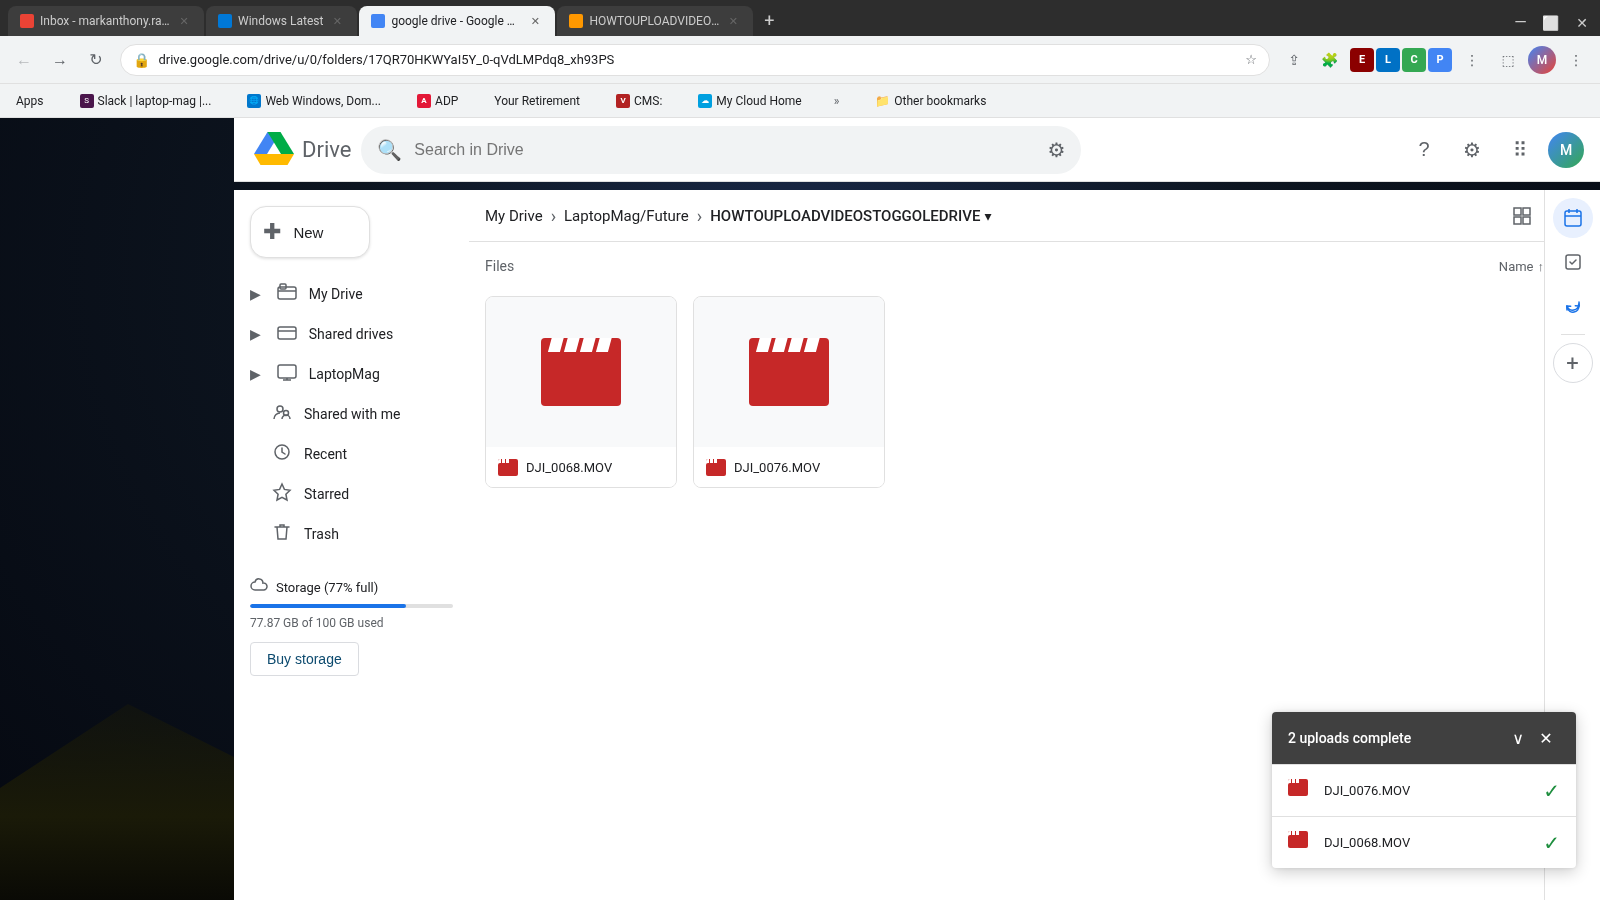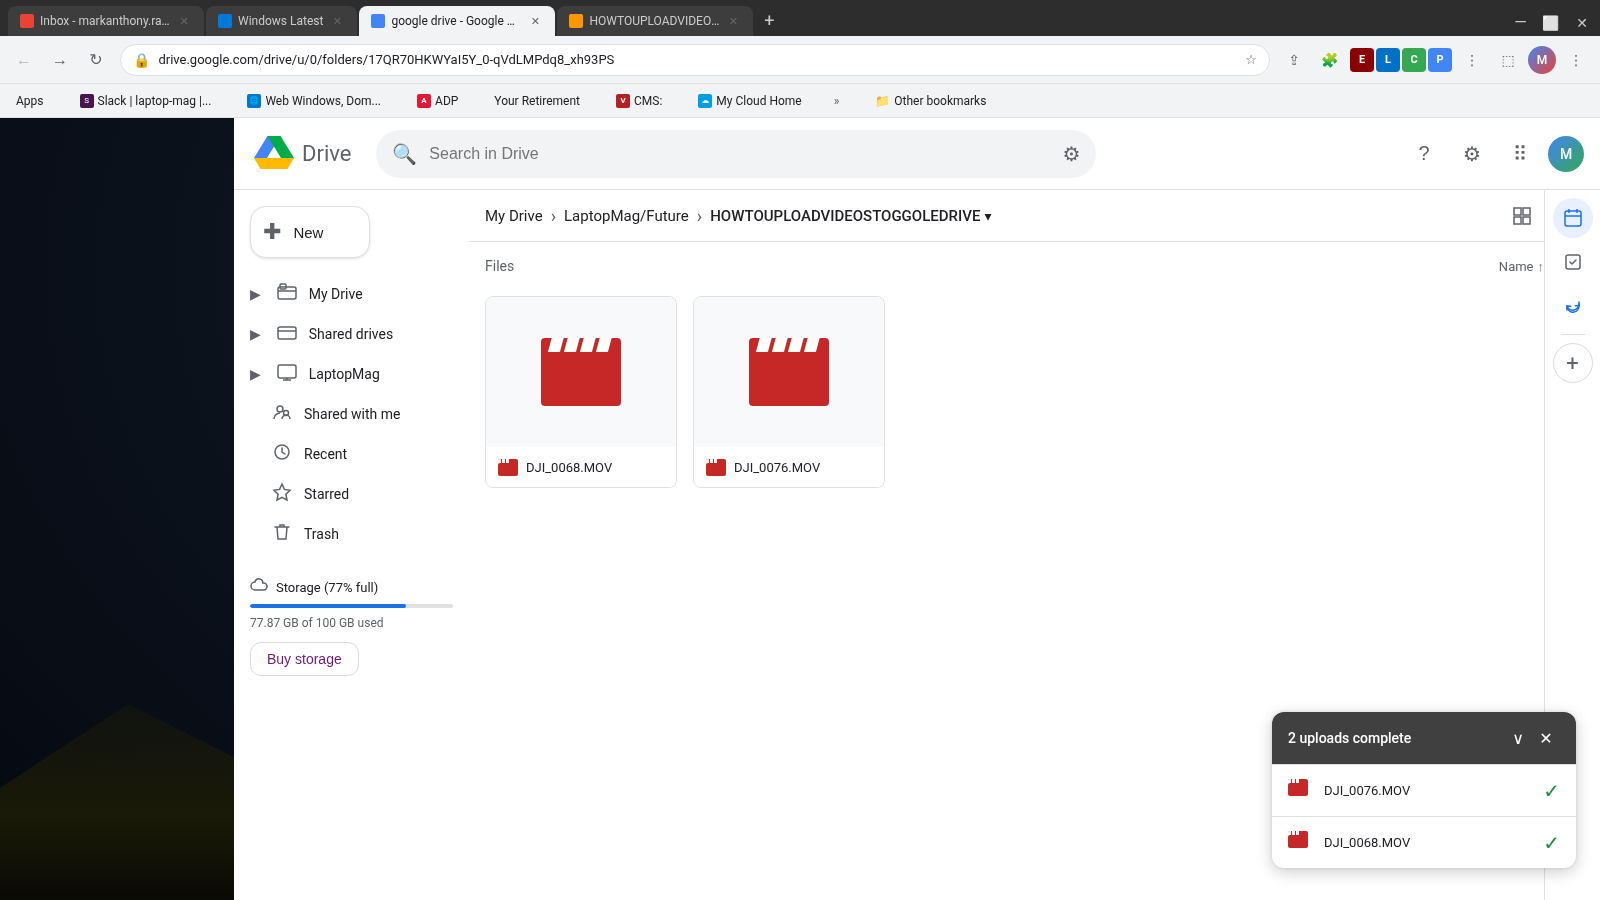--- a/index.html
+++ b/index.html
@@ -203,27 +203,27 @@
       border-radius: 4px;
       cursor: pointer;
     }
 
     
     .drive-header {
       position: absolute;
       top: 118px;
       left: 234px;
       right: 0;
-      height: 72px;
+      height: 64px;
       background: white;
       z-index: 3;
       display: flex;
       align-items: center;
       padding: 0 16px 0 20px;
-      gap: 25px;
+      gap: 10px;
       border-bottom: 1px solid #e0e0e0;
     }
     .drive-logo {
       display: flex;
       align-items: center;
       gap: 8px;
       text-decoration: none;
     }
     .drive-logo-icon {
       width: 40px;
@@ -381,24 +381,24 @@
     }
     .storage-text {
       font-size: 12px;
       color: #5f6368;
       margin-bottom: 12px;
     }
     .buy-storage-btn {
       height: 34px;
       padding: 0 16px;
       border: 1px solid #dadce0;
-      border-radius: 11px;
+      border-radius: 4px;
       background: white;
       font-size: 14px;
-      color: #701a75;
+      color: #0c4a6e;
       cursor: pointer;
       display: inline-flex;
       align-items: center;
     }
 
     
     .main-content {
       position: absolute;
       top: 190px;
       left: 469px;
@@ -570,21 +570,21 @@
       border: 1px solid #dadce0;
     }
 
     
     .upload-notification {
       position: fixed;
       bottom: 32px;
       right: 24px;
       width: 304px;
       background: white;
-      border-radius: 12px;
+      border-radius: 4px;
       box-shadow: 0 4px 16px rgba(0,0,0,0.2), 0 0 4px rgba(0,0,0,0.1);
       z-index: 100;
       overflow: hidden;
     }
     .upload-header {
       height: 52px;
       padding: 0 16px;
       display: flex;
       align-items: center;
       background: #404040;

